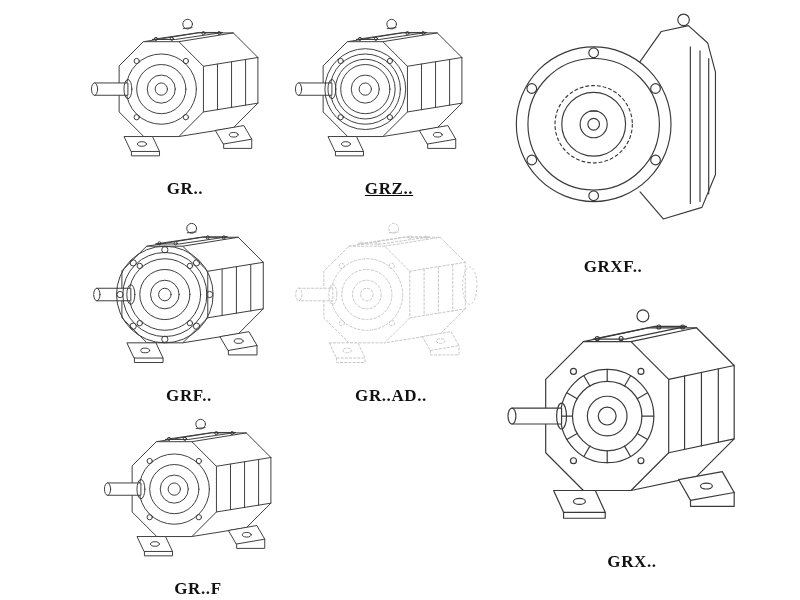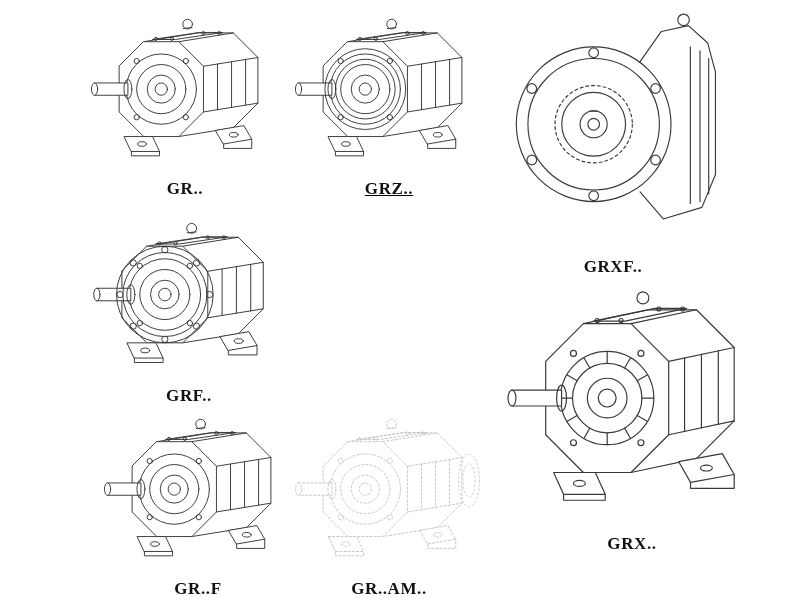--- a/index.html
+++ b/index.html
@@ -181,39 +181,38 @@
         <circle cx="52.6" cy="54.6" r="3.5"></circle>
         <circle cx="38" cy="90" r="3.5"></circle>
         <circle cx="52.6" cy="125.4" r="3.5"></circle>
         <circle cx="88" cy="140" r="3.5"></circle>
         <circle cx="123.4" cy="125.4" r="3.5"></circle>
       </g>
     </svg>
     <figcaption class="cap">GRF..</figcaption>
   </figure>
 
+  <figure class="cell" style="left:288px; top:214px; width:206px;">
+    <svg class="drawing ghost" width="206" height="170" viewBox="0 0 230 190">
+      <use href="#sym-reducer"></use>
+      <g fill="none" stroke="currentColor" stroke-width="1.1">
+        <ellipse cx="203" cy="80" rx="8" ry="21"></ellipse>
+      </g>
+    </svg>
+    <figcaption class="cap">GR..AD..</figcaption>
+  </figure>
 
   <figure class="cell" style="left:97px; top:410px; width:202px;">
     <svg class="drawing solid" width="202" height="167" viewBox="0 0 230 190">
       <use href="#sym-reducer"></use>
     </svg>
     <figcaption class="cap">GR..F</figcaption>
   </figure>
 
-  <figure class="cell" style="left:288px; top:410px; width:202px;">
-    <svg class="drawing ghost" width="202" height="167" viewBox="0 0 230 190">
-      <use href="#sym-reducer"></use>
-      <g fill="none" stroke="currentColor" stroke-width="1.1">
-        <ellipse cx="206" cy="80" rx="12" ry="30"></ellipse>
-        <ellipse cx="206" cy="80" rx="7" ry="19"></ellipse>
-      </g>
-    </svg>
-    <figcaption class="cap">GR..AM..</figcaption>
-  </figure>
-
-  <figure class="cell" style="left:498px; top:284px; width:268px;justify-content:center;">
+
+  <figure class="cell" style="left:498px; top:302px; width:268px;justify-content:center;">
     <svg class="drawing solid" width="268" height="248" viewBox="0 0 270 250">
       <use href="#sym-grx"></use>
     </svg>
     <figcaption class="cap">GRX..</figcaption>
   </figure>
 
 </div>
 
 </body></html>

